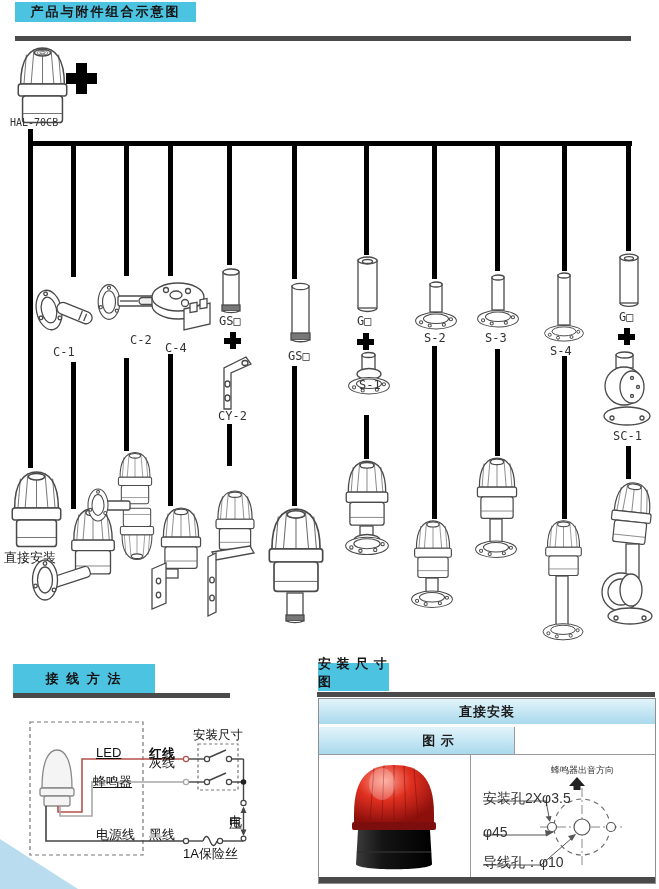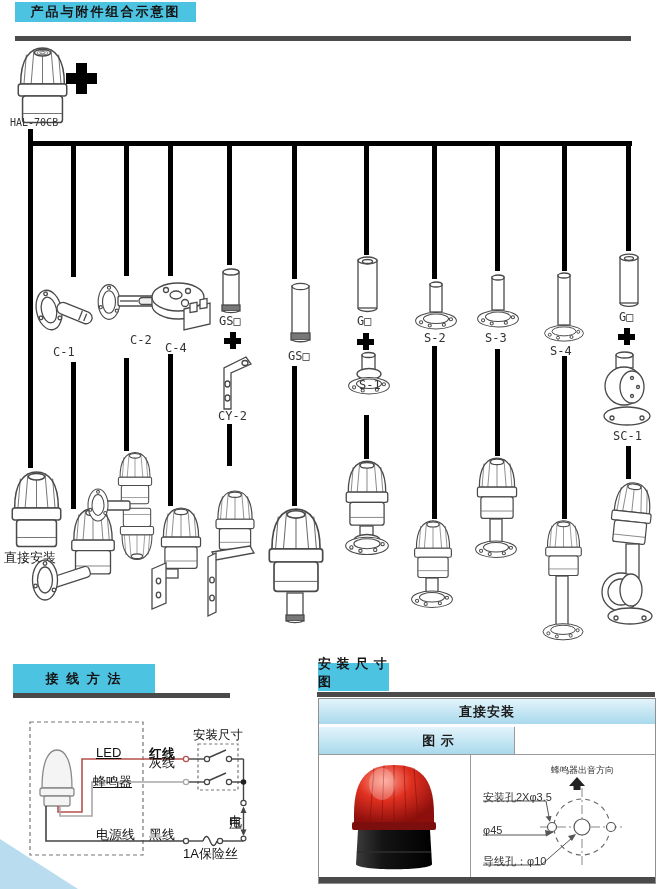--- a/index.html
+++ b/index.html
@@ -8,21 +8,21 @@
   .abs{position:absolute;}
   .hdr{position:absolute;background:#4dc3e2;color:#141414;font-weight:bold;
        display:flex;align-items:center;justify-content:center;font-size:13px;letter-spacing:2px;}
   .rule{position:absolute;background:#4a4a4a;}
   .ln{position:absolute;background:#000;}
   .mono{font-family:"DejaVu Sans Mono",monospace;font-size:12px;color:#333;}
   .lbl{position:absolute;white-space:nowrap;}
   .cn{font-size:13px;color:#1a1a1a;}
   .d{position:absolute;overflow:visible;}
   .wirelbl{position:absolute;font-size:13px;color:#111;white-space:nowrap;}
-  .dimlbl{position:absolute;font-size:11px;color:#333;white-space:nowrap;}
+  .dimlbl{position:absolute;font-size:14px;color:#333;white-space:nowrap;}
   .vtext{writing-mode:vertical-rl;letter-spacing:3px;font-size:13px;}
   
   .mtable{position:absolute;left:318px;top:698px;width:336px;border:1px solid #8f8f8f;background:#fff;}
   .trow1{height:25px;background:linear-gradient(#e3f4fb,#a9d9ec);border-bottom:3px solid #fff;
          display:flex;align-items:center;justify-content:center;font-weight:bold;font-size:13px;letter-spacing:1px;}
   .trow2{display:flex;height:27px;border-bottom:1px solid #9a9a9a;}
   .trow2 .cell{background:linear-gradient(#e3f4fb,#a9d9ec);display:flex;align-items:center;justify-content:center;
          font-weight:bold;font-size:13px;letter-spacing:1px;padding-left:44px;}
   .trow3{display:flex;height:122px;}
   .c-left{width:151px;border-right:1px solid #9a9a9a;}

